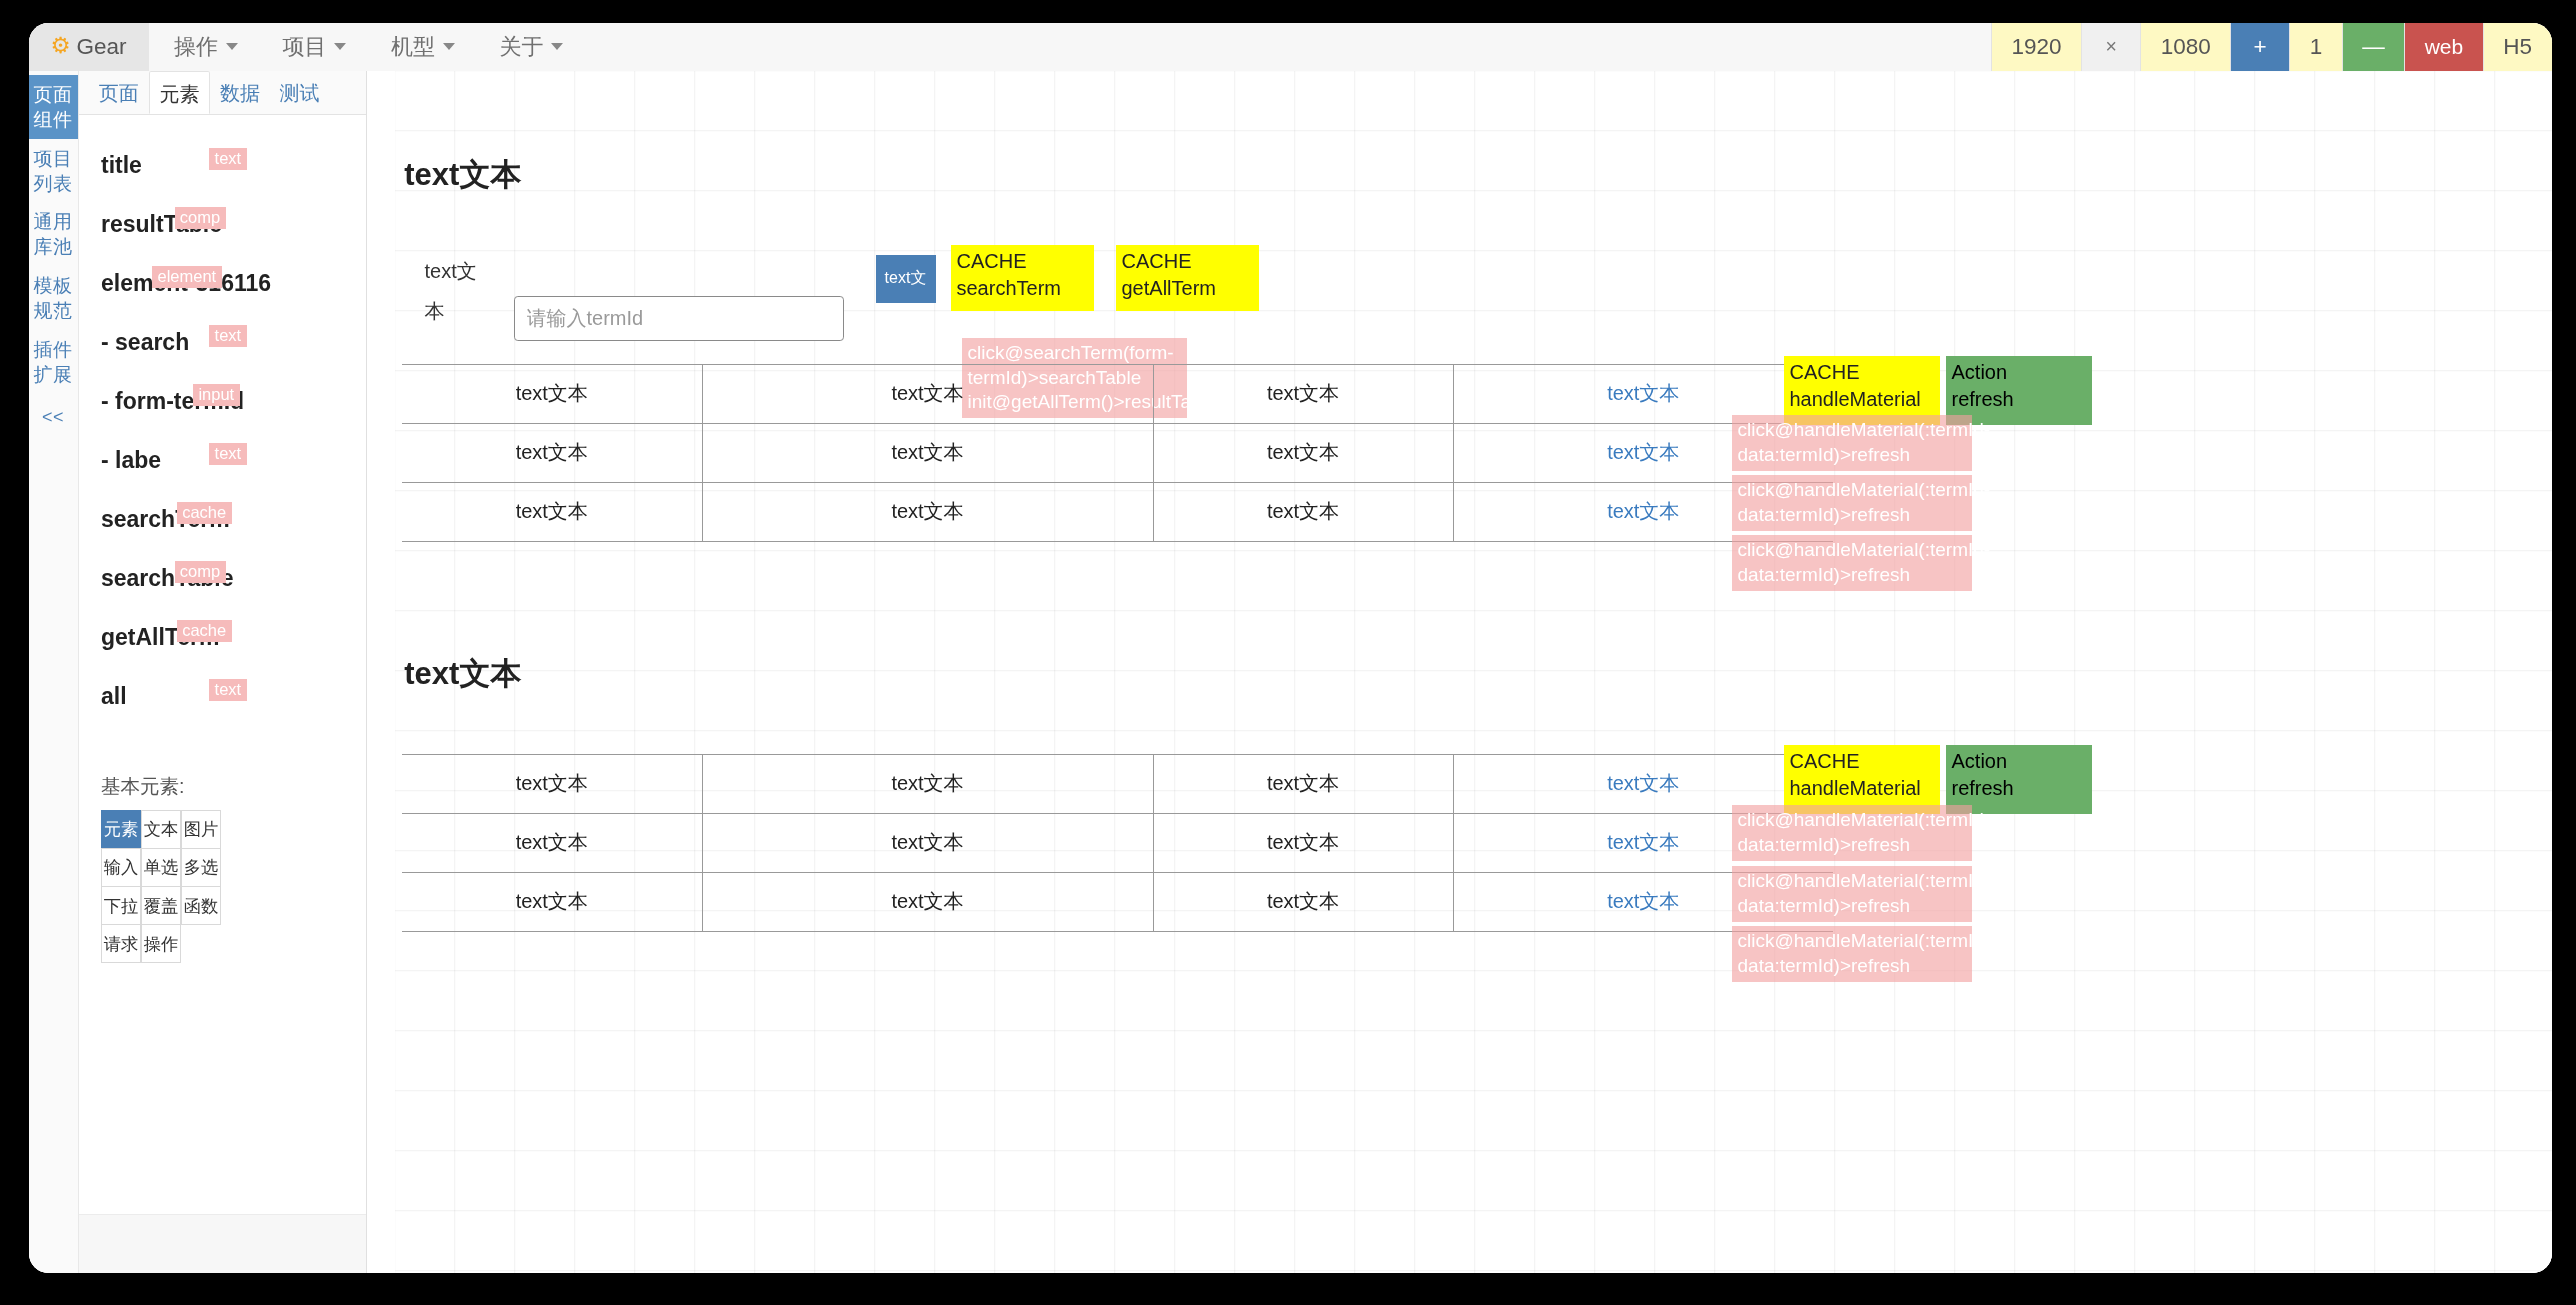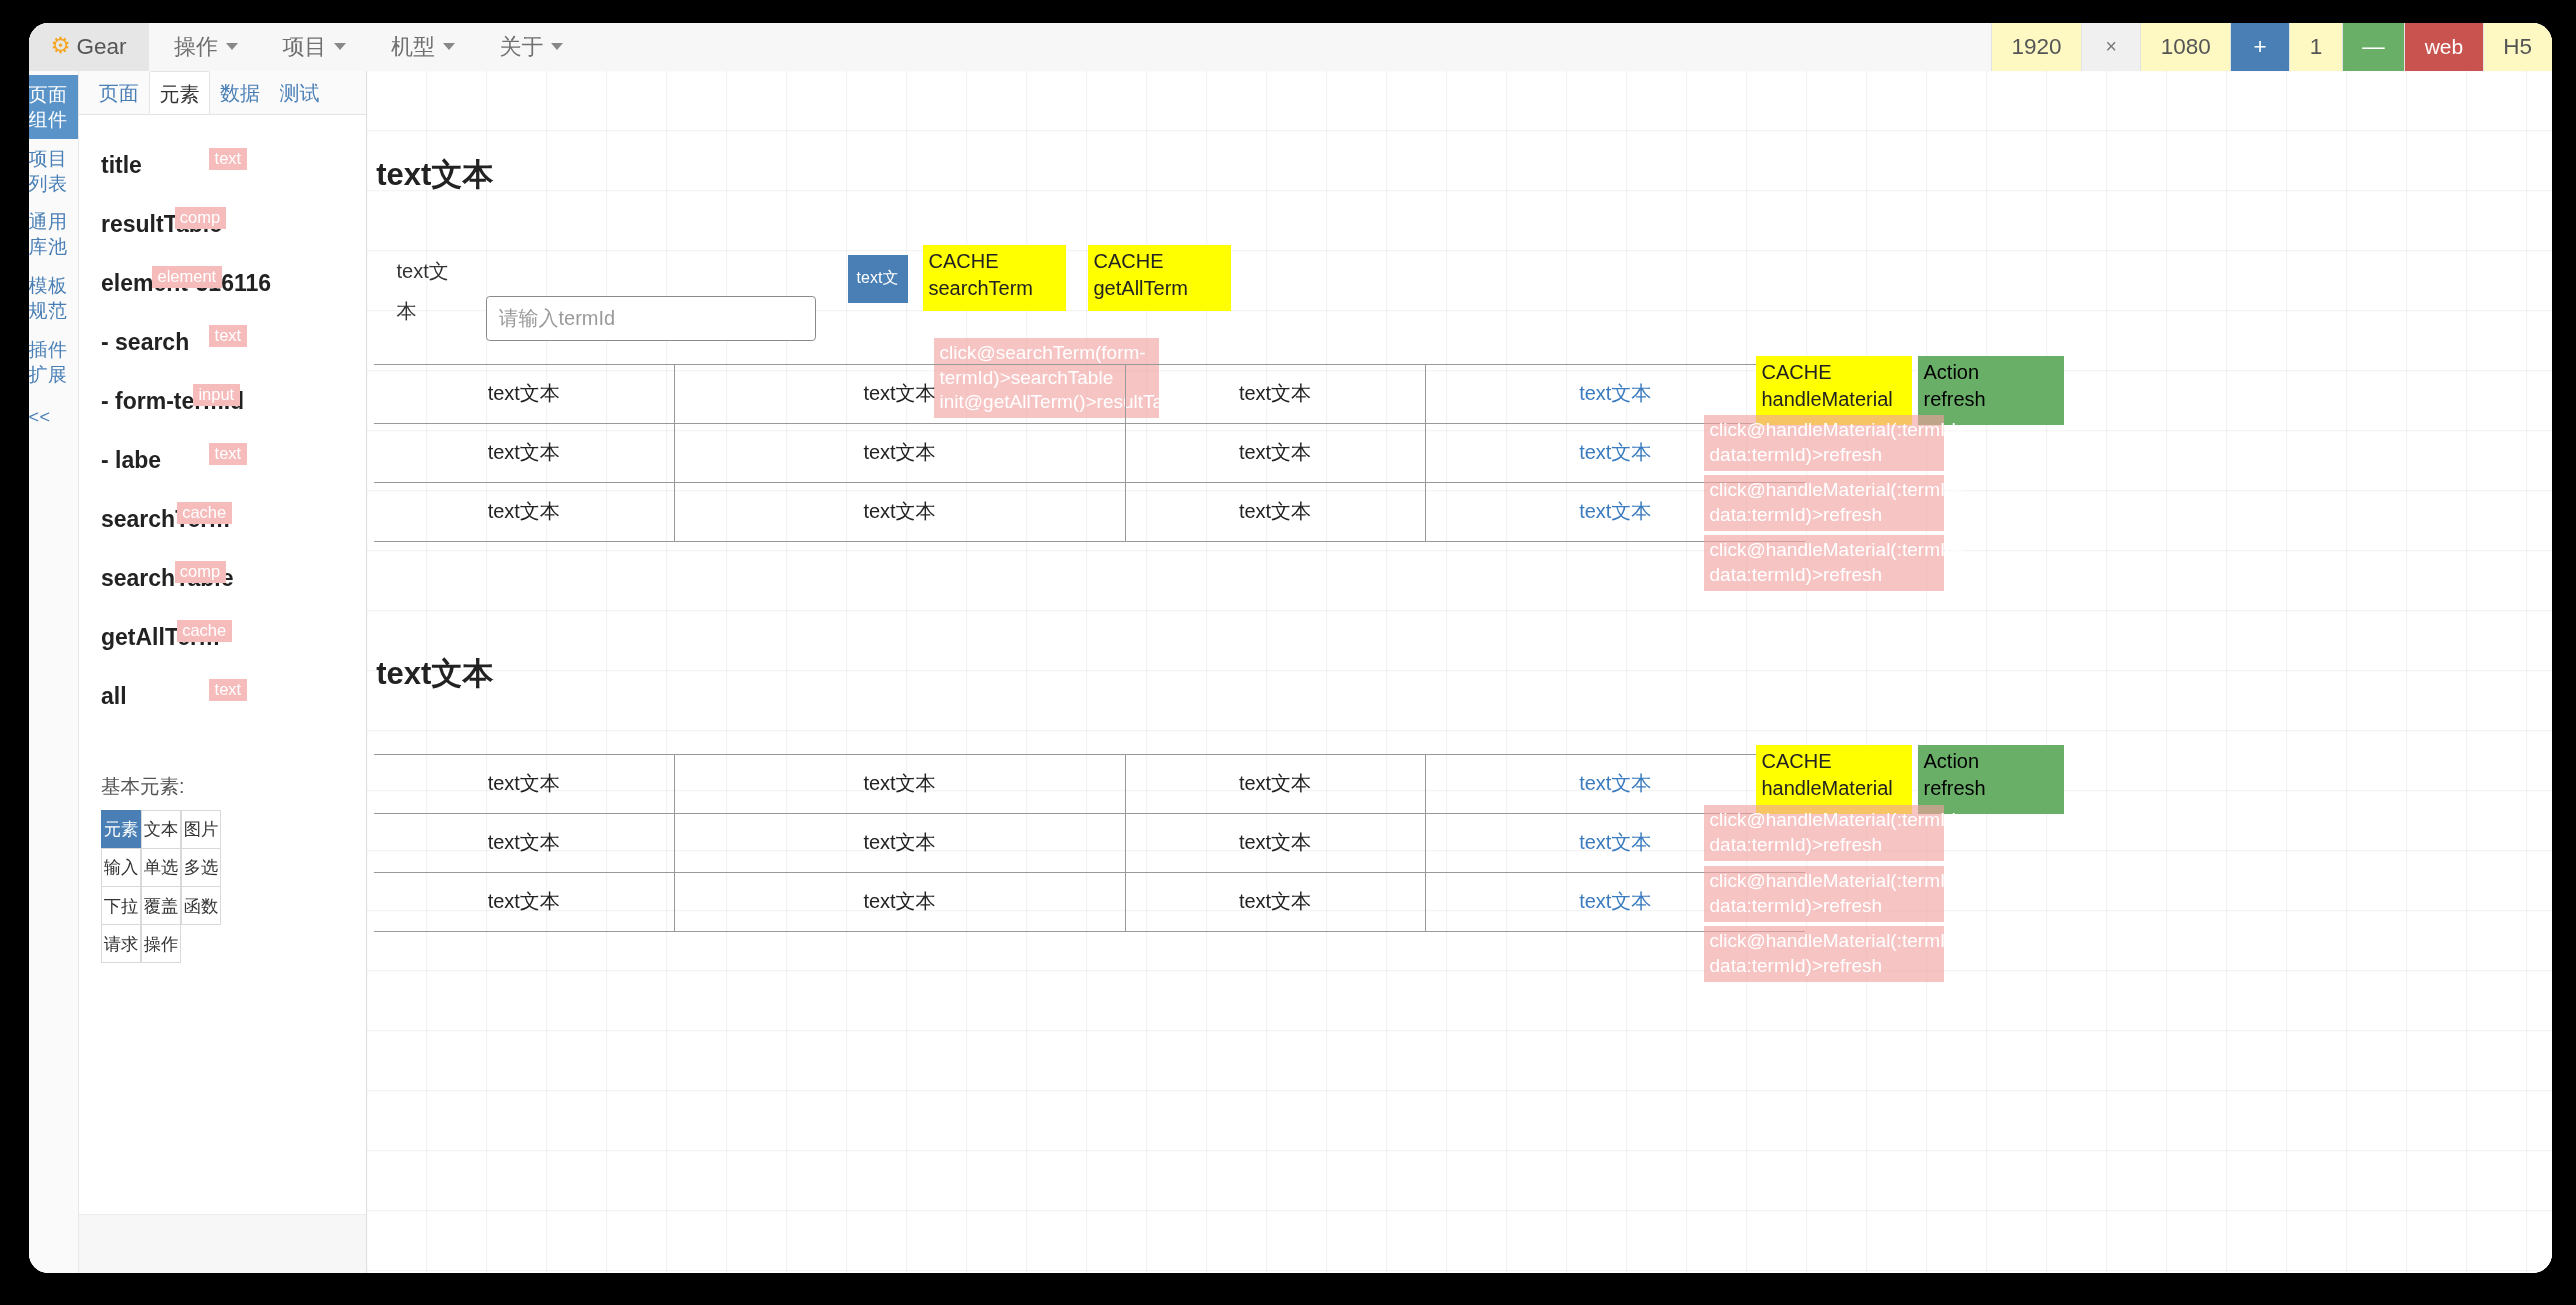--- a/index.html
+++ b/index.html
@@ -80,20 +80,21 @@
   .rail {
     width: 50px;
     background: #fafafa;
     border-right: 0.8px solid #e8e8e8;
     padding-top: 4.5px;
     flex: 0 0 50px;
   }
   .rail-item {
     width: 100%;
     padding: 6.8px 0;
+    text-align: center;
     font-size: 19px;
     line-height: 1.32;
     color: #4a7fb5;
     letter-spacing: 0.4px;
     cursor: default;
   }
   .rail-item.active { background: #5a93c7; color: #fff; }
   .rail-item.collapse { font-size: 18px; padding-top: 12px; color: #4a7fb5; }
 
   
@@ -192,20 +193,21 @@
   .canvas {
     flex: 1 1 auto;
     position: relative;
     background-color: #ffffff;
     background-image:
       linear-gradient(to right,  rgba(0,0,0,0.055) 0.8px, transparent 0.8px),
       linear-gradient(to bottom, rgba(0,0,0,0.055) 0.8px, transparent 0.8px);
     background-size: 60px 60px;
     background-position: -0.8px -0.8px;
     overflow: hidden;
+    margin-left: 28px;
   }
 
   .heading {
     position: absolute;
     font-size: 31px;
     font-weight: bold;
     color: #222;
     white-space: nowrap;
   }
 

